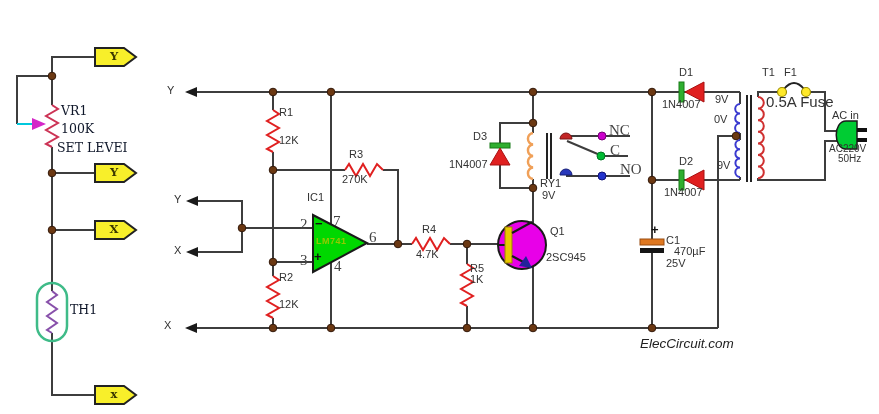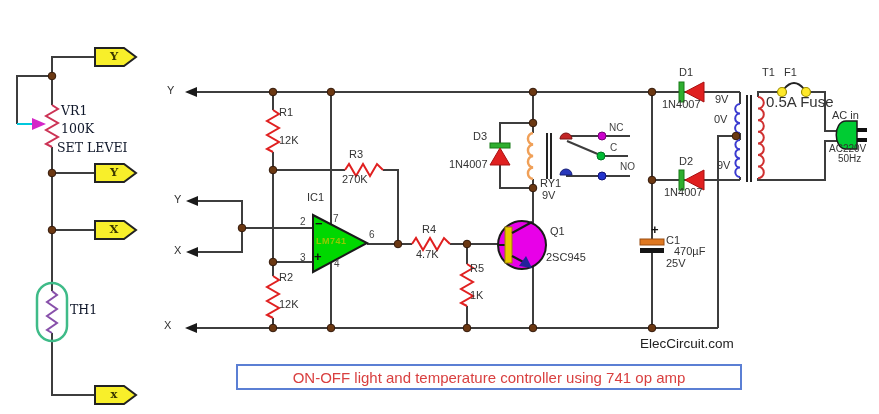--- a/index.html
+++ b/index.html
@@ -1,26 +1,26 @@
 <!DOCTYPE html>
 <html><head>
 <meta charset="utf-8">
 <style>
   html,body{margin:0;padding:0;background:#fff;}
   .stage{position:relative;width:879px;height:414px;background:#ffffff;
          font-family:"Liberation Sans",sans-serif;overflow:hidden;}
   .stage svg{position:absolute;left:0;top:0;}
   .lbl{position:absolute;font-size:11px;color:#333;white-space:nowrap;line-height:1;}
-  .pin{font-size:10px;color:#444;}
+  .pin{font-size:15px;color:#444;font-family:Liberation Serif, serif;}
   .sign{font-size:13px;font-weight:bold;color:#111;}
   .ic-name{font-size:9px;font-weight:bold;color:#93c900;letter-spacing:.5px;}
   .serif{font-family:"DejaVu Serif",serif;font-size:12.5px;color:#0f172a;}
   .tagletter{position:absolute;width:30px;text-align:center;font-size:11.5px;font-weight:bold;
              color:#3c3800;font-family:"DejaVu Serif",serif;line-height:1;}
-  .credit{font-size:13.5px;color:#222;}
+  .credit{font-size:13.5px;color:#222;font-style:italic;}
   .sm{font-size:10px;}
   .sm2{font-size:15px;}
   .caption{position:absolute;left:236px;top:364px;width:502px;height:22px;border:2px solid #5b7fd4;
            display:flex;align-items:center;justify-content:center;font-size:15px;color:#d94040;background:#fff;}
 </style>
 </head>
 <body>
 
 <div class="stage">
 
@@ -190,21 +190,21 @@
 
 <span class="lbl" style="left:279px;top:107px;">R1</span>
 <span class="lbl" style="left:279px;top:135px;">12K</span>
 <span class="lbl" style="left:349px;top:149px;">R3</span>
 <span class="lbl" style="left:342px;top:174px;">270K</span>
 <span class="lbl" style="left:279px;top:272px;">R2</span>
 <span class="lbl" style="left:279px;top:299px;">12K</span>
 <span class="lbl" style="left:422px;top:224px;">R4</span>
 <span class="lbl" style="left:416px;top:249px;">4.7K</span>
 <span class="lbl" style="left:470px;top:263px;">R5</span>
-<span class="lbl" style="left:470px;top:290px;">1K</span>
+<span class="lbl" style="left:470px;top:274px;">1K</span>
 
 <span class="lbl" style="left:307px;top:192px;">IC1</span>
 <span class="lbl pin" style="left:300px;top:217px;">2</span>
 <span class="lbl pin" style="left:300px;top:253px;">3</span>
 <span class="lbl pin" style="left:333px;top:214px;">7</span>
 <span class="lbl pin" style="left:334px;top:259px;">4</span>
 <span class="lbl pin" style="left:369px;top:230px;">6</span>
 <span class="lbl sign" style="left:315px;top:217px;">−</span>
 <span class="lbl sign" style="left:314px;top:250px;">+</span>
 <span class="lbl ic-name" style="left:316px;top:237px;">LM741</span>
@@ -235,17 +235,14 @@
 <span class="lbl" style="left:717px;top:160px;">9V</span>
 <span class="lbl" style="left:741px;top:67px;margin-left:21px;">T1</span>
 
 <span class="lbl" style="left:784px;top:67px;">F1</span>
 <span class="lbl sm2" style="left:766px;top:94px;">0.5A Fuse</span>
 <span class="lbl" style="left:832px;top:110px;">AC in</span>
 <span class="lbl sm" style="left:829px;top:144px;">AC220V</span>
 <span class="lbl sm" style="left:838px;top:154px;">50Hz</span>
 
 <span class="lbl credit" style="left:640px;top:337px;">ElecCircuit.com</span>
-<div class="caption">
-  <span>ON-OFF light and temperature controller using 741 op amp</span>
+
 </div>
 
-</div>
-
 </body></html>

